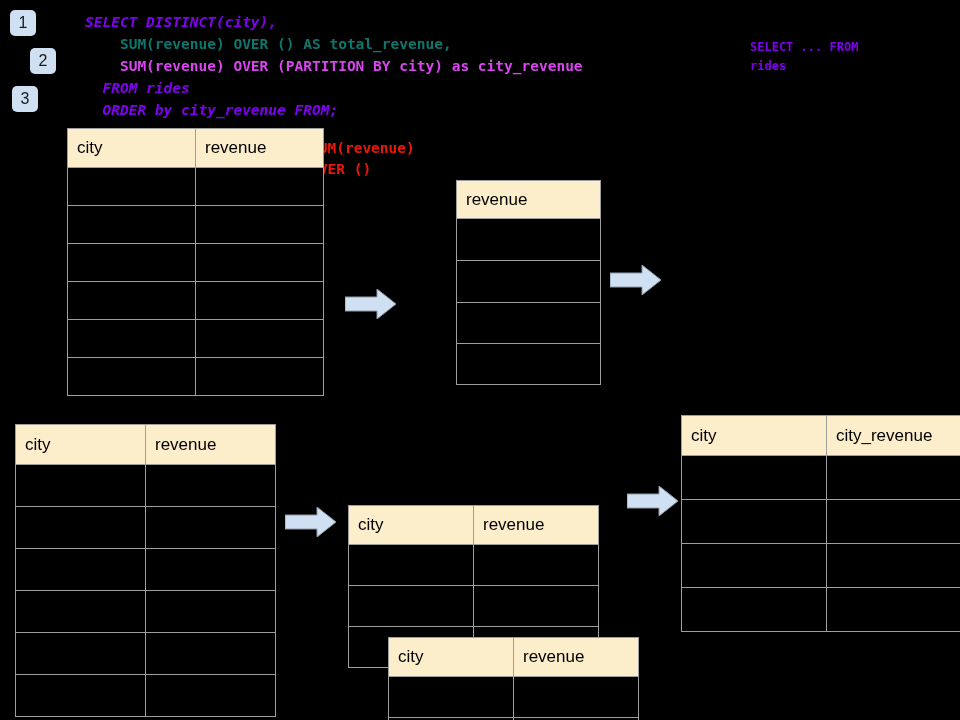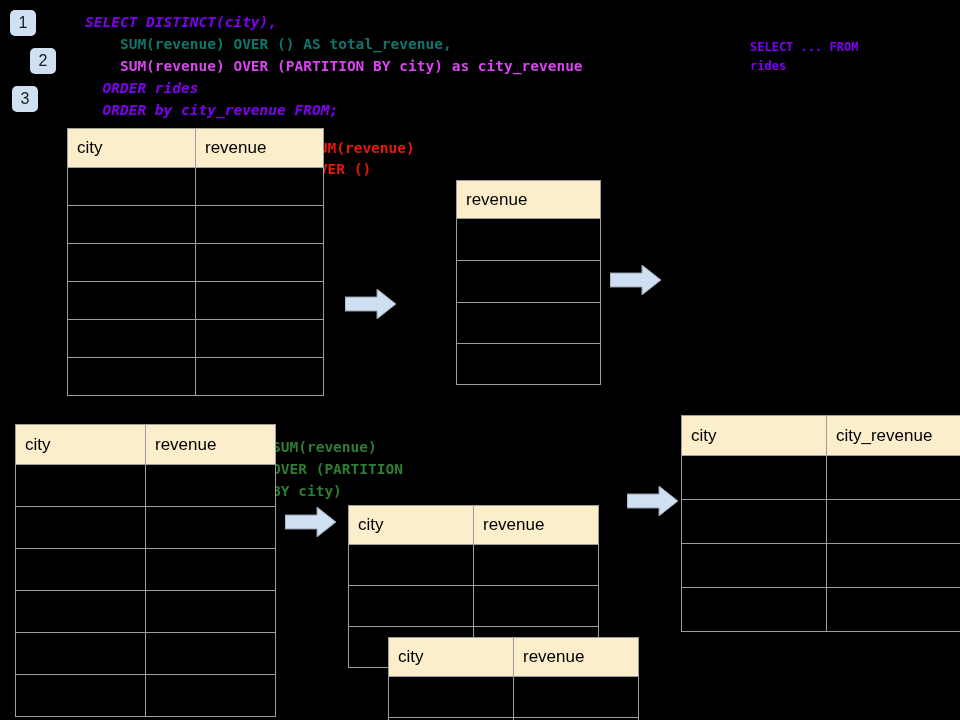--- a/index.html
+++ b/index.html
@@ -100,32 +100,29 @@
 
 <div id="canvas">
 
   <div class="badge" style="left:10px;  top:10px;">1</div>
   <div class="badge" style="left:30px;  top:48px;">2</div>
   <div class="badge" style="left:12px;  top:86px;">3</div>
 
   <div class="sql"><span class="c-purple">SELECT DISTINCT(city),</span>
 <span class="c-red">    SUM(revenue) OVER () AS total_revenue,</span>
 <span class="c-green">    SUM(revenue) OVER (PARTITION BY city) as city_revenue</span>
-<span class="c-purple">  ORDER rides</span>
+<span class="c-purple">  FROM rides</span>
 <span class="c-purple">  ORDER by city_revenue FROM;</span></div>
 
   <div class="annot annot-purple" style="left:750px; top:38px;">SELECT ... FROM
 rides</div>
 
   <div class="annot annot-red" style="left:310px; top:138px;">SUM(revenue)
 OVER ()</div>
 
-  <div class="annot annot-green" style="left:272px; top:436px;">SUM(revenue)
-OVER (PARTITION
-BY city)</div>
 
   <table class="tbl" style="left:67px; top:128px; width:236px;">
     <tbody>
         <tr>
       <td class="hd" style="width:118px; height:38px;">city</td>
       <td class="hd" style="width:118px; height:38px;">revenue</td>
     </tr>
     <tr>
           <td style="height:37px;"></td>
           <td></td>

